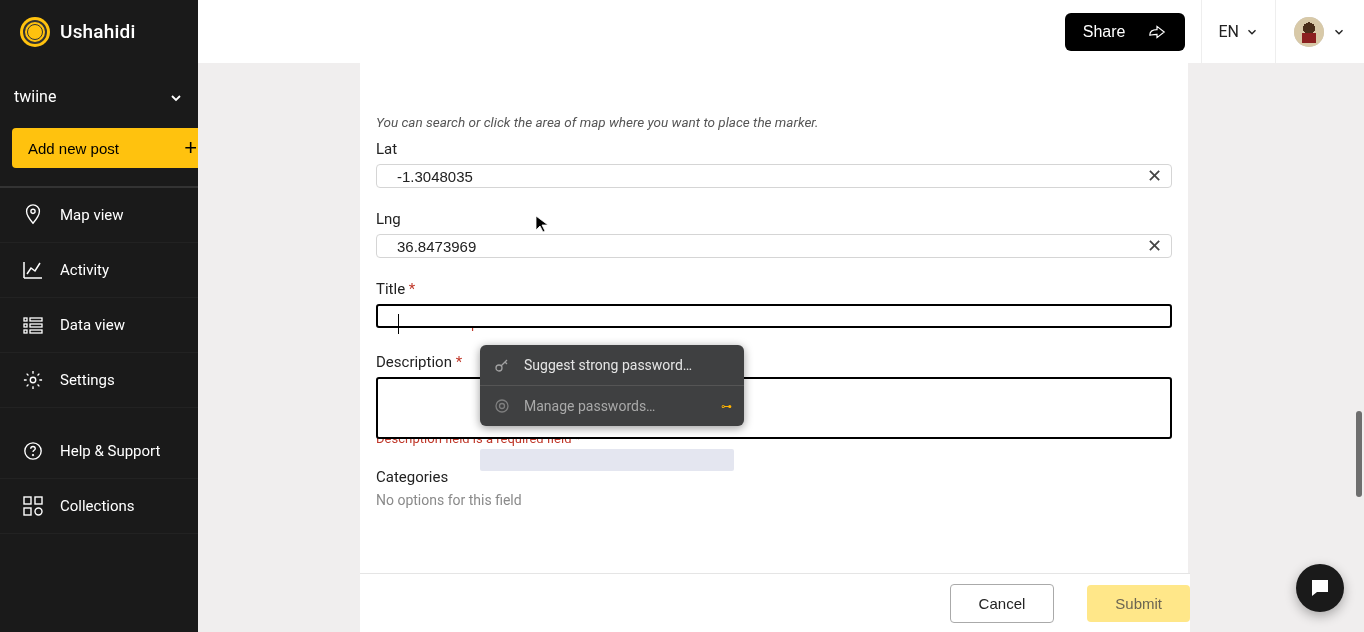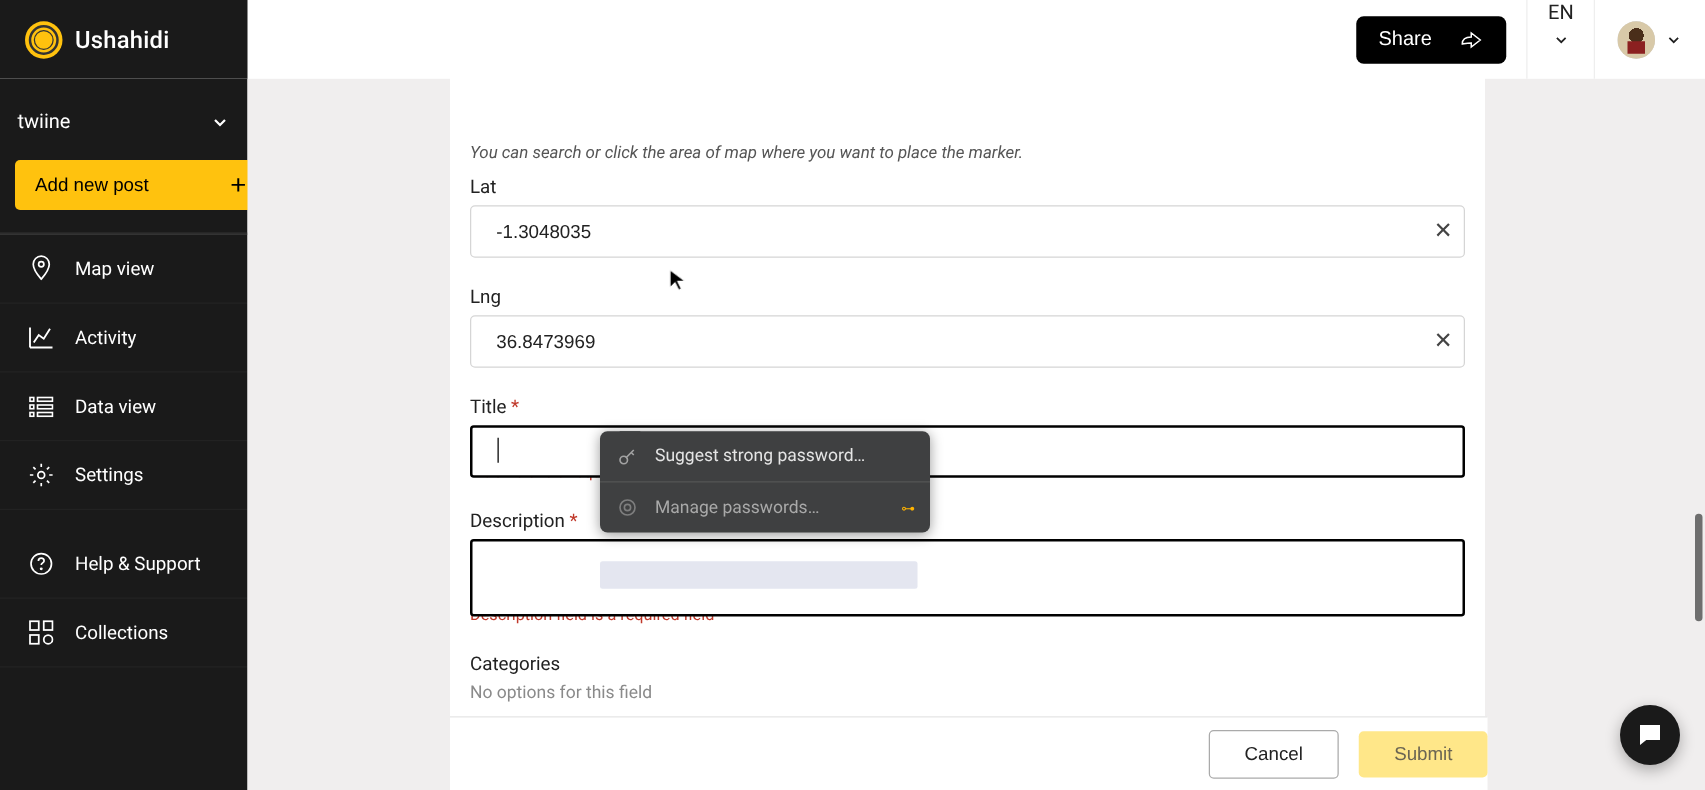--- a/index.html
+++ b/index.html
@@ -8,21 +8,21 @@
 
 .header { position: absolute; top: 0; left: 0; right: 0; height: 63px; background: #fff; display: flex; align-items: center; z-index: 10; }
 .header-logo-area { width: 198px; height: 63px; background: #1a1a1a; display: flex; align-items: center; padding-left: 20px; }
 .logo-mark { width: 30px; height: 30px; background: #ffc20e; border-radius: 50%; position: relative; }
 .logo-mark::before { content: ""; position: absolute; inset: 3px; border: 2px solid #333; border-radius: 50%; }
 .logo-mark::after { content: ""; position: absolute; inset: 7px; border: 1px solid #333; border-radius: 50%; }
 .logo-text { color: #ffffff; font-size: 19px; font-weight: 500; margin-left: 10px; letter-spacing: 0.2px; }
 .header-spacer { flex: 1; }
 .share-btn { background: #000; color: #fff; border: none; padding: 10px 18px; border-radius: 6px; font-size: 16px; display: flex; align-items: center; gap: 22px; cursor: pointer; margin-right: 16px; }
 .share-arrow svg { display: block; }
-.lang-selector { display: flex; align-items: center; gap: 6px; padding: 0 16px; font-size: 16px; color: #222; cursor: pointer; border-left: 1px solid #eee; border-right: 1px solid #eee; height: 63px; flex-direction: column; }
+.lang-selector { display: flex; align-items: center; gap: 6px; padding: 0 16px; font-size: 16px; color: #222; cursor: pointer; border-left: 1px solid #eee; border-right: 1px solid #eee; height: 63px; }
 .avatar-wrap { display: flex; align-items: center; gap: 8px; padding: 0 18px; cursor: pointer; height: 63px; }
 .avatar { width: 30px; height: 30px; border-radius: 50%; background: #ccc; position: relative; overflow: hidden; }
 .avatar::before { content: ""; position: absolute; inset: 0; background:
   linear-gradient(#8b2020,#8b2020) center 16px / 14px 10px no-repeat,
   radial-gradient(circle at 50% 38%, #4a2e1a 0 6px, transparent 6px),
   #d8c9a8;
 }
 .chev-down svg { display: block; }
 
 
@@ -38,38 +38,38 @@
 .nav-icon svg { stroke: #fff; }
 .nav-sep { height: 16px; }
 
 
 .main { position: absolute; top: 63px; left: 198px; right: 0; bottom: 0; background: #f0eeee; overflow: hidden; }
 .form-panel { position: absolute; left: 162px; top: -8px; width: 828px; bottom: 0; background: #fff; padding: 14px 16px 80px 16px; overflow-y: auto; }
 .form-hint { font-style: italic; color: #555; font-size: 13.5px; margin-bottom: 10px; margin-top: 45px; }
 .field-label { font-size: 15px; color: #222; margin-bottom: 6px; display: block; }
 .req-star { color: #c0392b; }
 .input-wrap { position: relative; margin-bottom: 22px; }
-.text-input { width: 100%; height: 42px; border: 1px solid #d5d5d5; border-radius: 4px; padding: 0 36px 0 20px; font-size: 15px; color: #222; outline: none; }
+.text-input { width: 100%; height: 24px; border: 1px solid #d5d5d5; border-radius: 4px; padding: 0 36px 0 20px; font-size: 15px; color: #222; outline: none; }
 .textarea-input { width: 100%; height: 62px; border: 1px solid #d5d5d5; border-radius: 4px; padding: 10px 14px; font-size: 15px; color: #222; outline: none; resize: none; }
 .clear-x { position: absolute; right: 10px; top: 50%; transform: translateY(-50%); cursor: pointer; color: #444; font-size: 18px; line-height: 1; }
 .err-text { color: #c0392b; font-size: 13px; margin-top: -16px; margin-bottom: 22px; }
 .title-field .input-wrap { margin-bottom: 4px; }
 .title-field .text-input { border: 2px solid #000; border-radius: 3px; padding-left: 20px; }
 .desc-field .input-wrap { margin-bottom: 4px; }
 .desc-field .textarea-input { border: 2px solid #000; border-radius: 3px; }
 .cat-empty { color: #8a8a8a; font-size: 14px; margin-top: 2px; }
 
 
 .title-caret { position: absolute; left: 22px; top: 10px; width: 1px; height: 20px; background: #000; animation: blink 1s step-end infinite; }
 @keyframes blink { 50% { opacity: 0; } }
 
 
 .form-footer { position: absolute; left: 162px; right: 174px; bottom: 0; height: 59px; background: #fff; border-top: 1px solid #e5e5e5; display: flex; align-items: center; justify-content: flex-end; gap: 16px; z-index: 5; }
 .btn-cancel { background: #fff; border: 1px solid #aaa; border-radius: 4px; padding: 10px 28px; font-size: 15px; cursor: pointer; color: #222; }
-.btn-submit { background: #ffe789; border: none; border-radius: 4px; padding: 10px 28px; font-size: 15px; cursor: pointer; color: #6b6553; }
+.btn-submit { background: #ffe789; border: none; border-radius: 4px; padding: 10px 28px; font-size: 15px; cursor: pointer; color: #6b6553; margin-left: 17px; }
 
 
 .pw-popup { position: absolute; left: 480px; top: 345px; width: 264px; background: #3f4041; border-radius: 6px; box-shadow: 0 2px 10px rgba(0,0,0,.4); z-index: 50; overflow: hidden; }
 .pw-popup::before { content: ""; position: absolute; top: -6px; left: 18px; width: 12px; height: 12px; background: #3f4041; transform: rotate(45deg); }
 .pw-row { display: flex; align-items: center; gap: 14px; padding: 12px 14px; color: #e5e5e5; font-size: 14px; cursor: pointer; position: relative; }
 .pw-row + .pw-row { border-top: 1px solid #555; color: #a9a9a9; }
 .pw-row .key-icon { width: 16px; height: 16px; opacity: .7; }
 .pw-row .trailing { position: absolute; right: 12px; font-size: 11px; color: #ffb300; }
 
 .hint-band { position: absolute; left: 480px; top: 449px; width: 254px; height: 22px; background: rgba(210,214,230,.6); border-radius: 2px; z-index: 6; }

